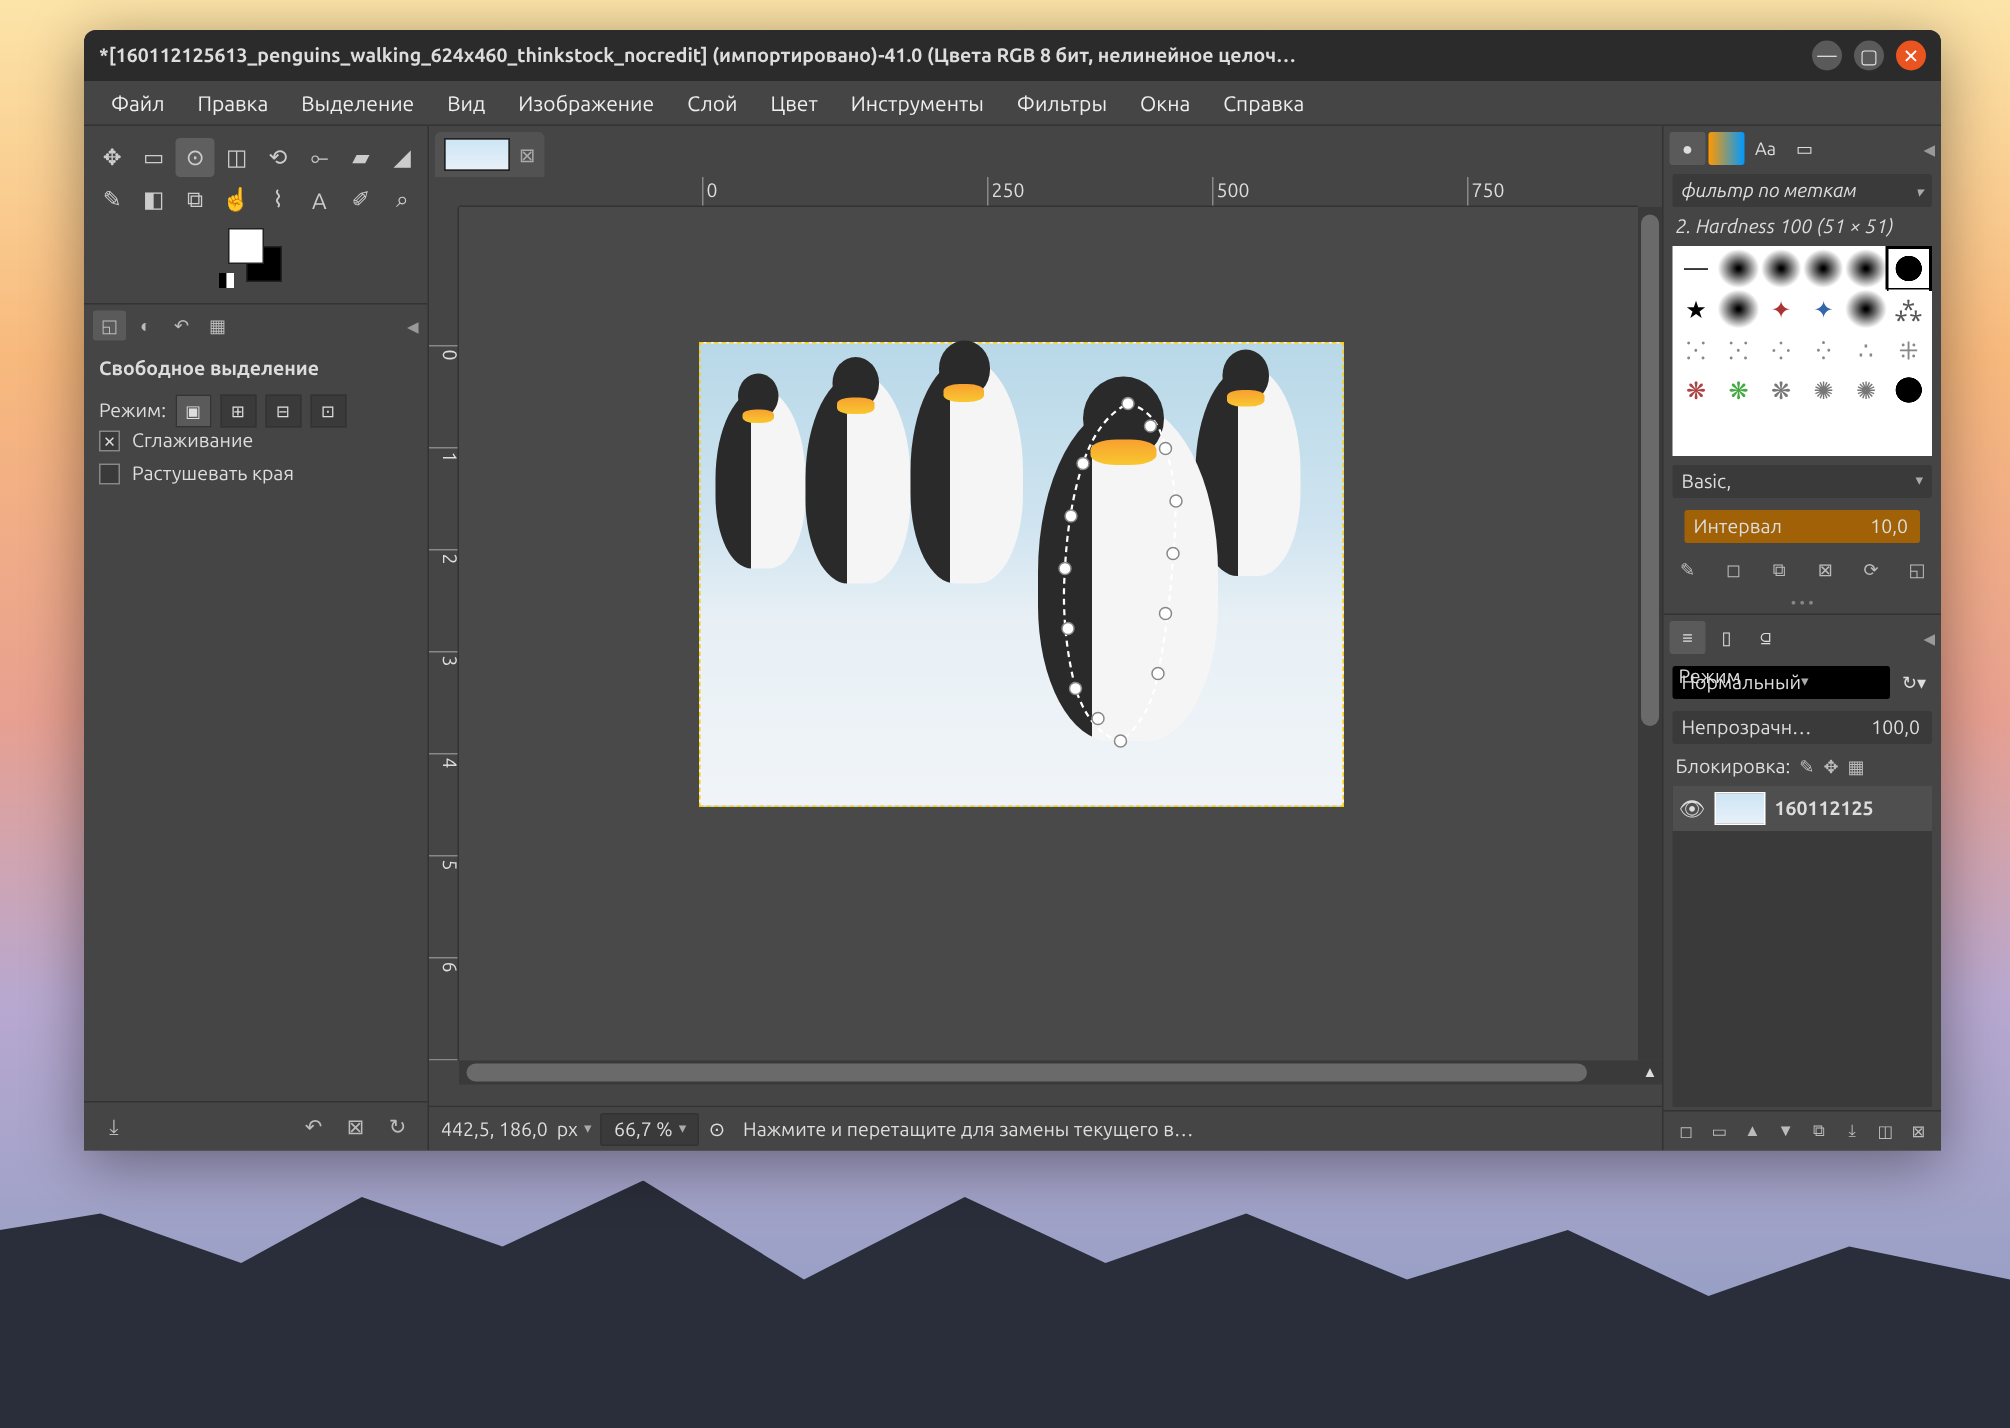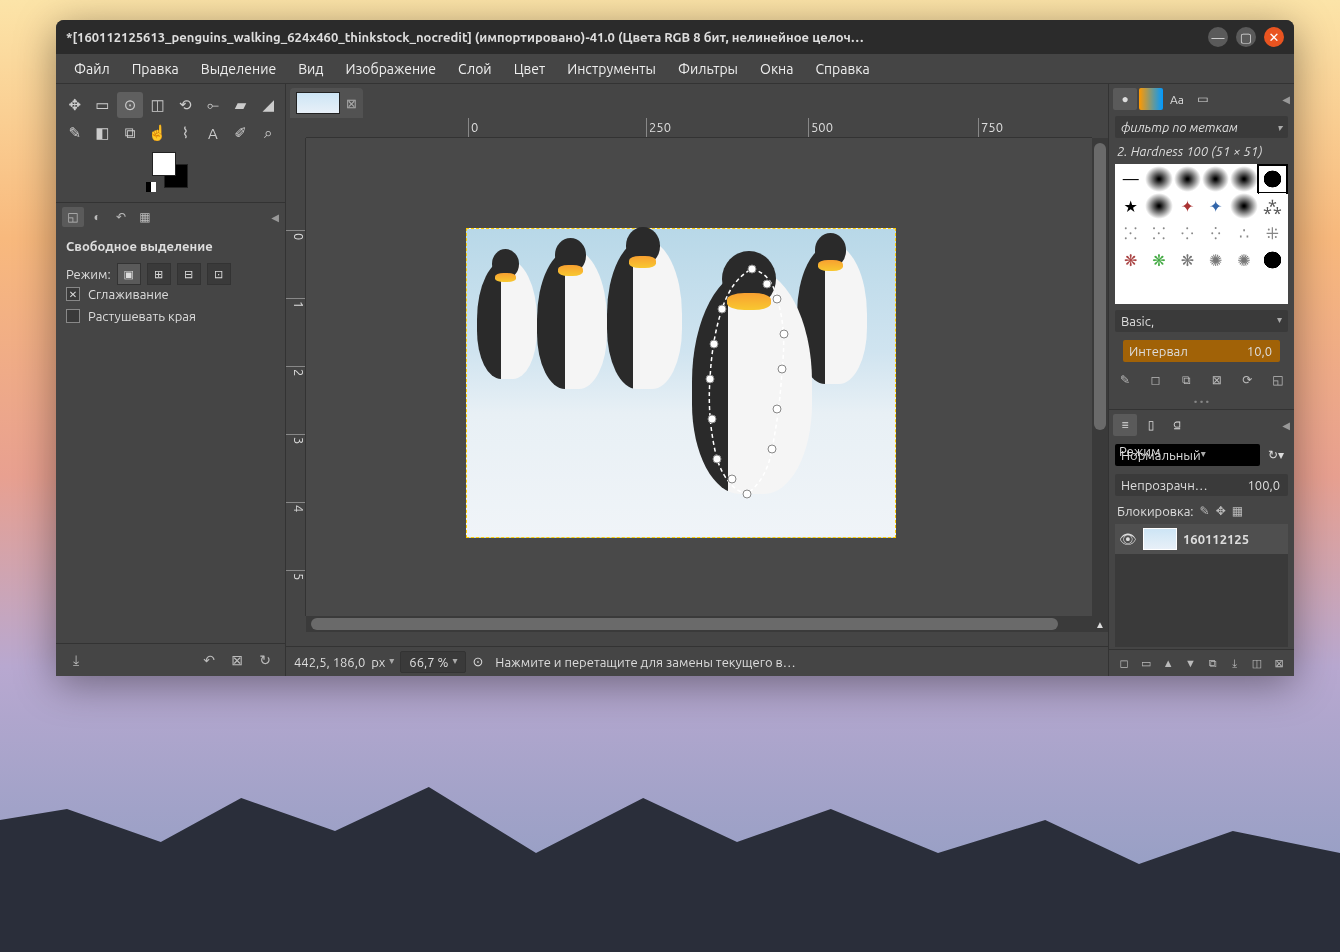--- a/index.html
+++ b/index.html
@@ -1,18 +1,18 @@
 <!DOCTYPE html>
 <html><head>
 <meta charset="utf-8">
 <style>
 *{box-sizing:border-box;margin:0;padding:0;font-family:Ubuntu,Cantarell,sans-serif;font-size:13px;color:#ddd;user-select:none}
 body{width:1340px;height:952px;background:linear-gradient(180deg,#fce4a8 0%,#f8b97d 25%,#e8a090 50%,#b8a8d0 70%,#8a9cc0 100%);position:relative;overflow:hidden}
 .mountains{position:absolute;bottom:0;left:0;right:0;height:220px;background:#2a2e3a;clip-path:polygon(0 100%,0 40%,5% 35%,12% 50%,18% 30%,25% 45%,32% 25%,40% 55%,48% 30%,55% 50%,62% 35%,70% 55%,78% 40%,85% 60%,92% 45%,100% 55%,100% 100%)}
-.window{position:absolute;left:56px;top:20px;width:1238px;height:656px;background:#454545;border-radius:8px 8px 0 0;box-shadow:0 8px 40px rgba(0,0,0,.4);display:flex;flex-direction:column;overflow:hidden}
+.window{position:absolute;left:56px;top:20px;width:1238px;height:747px;background:#454545;border-radius:8px 8px 0 0;box-shadow:0 8px 40px rgba(0,0,0,.4);display:flex;flex-direction:column;overflow:hidden}
 .titlebar{height:34px;background:#2b2b2b;display:flex;align-items:center;padding:0 10px;gap:8px}
 .title{flex:1;font-weight:bold;overflow:hidden;text-overflow:ellipsis;white-space:nowrap;color:#ddd;font-size:13px}
 .winbtn{width:20px;height:20px;border-radius:10px;display:flex;align-items:center;justify-content:center;font-size:13px;cursor:pointer}
 .winbtn.close{background:#e95420;color:#fff}
 .winbtn.min,.winbtn.max{background:#5a5a5a;color:#ddd}
 .menubar{height:30px;background:#454545;display:flex;align-items:center;padding:0 10px;gap:6px;border-bottom:1px solid #333}
 .menuitem{padding:4px 8px;cursor:pointer;font-size:14px;color:#eee}
 .body{flex:1;display:flex;background:#454545;overflow:hidden}
 .leftdock{width:230px;background:#454545;display:flex;flex-direction:column;border-right:1px solid #333}
 .toolbox{padding:8px 4px 4px 4px}
@@ -204,21 +204,21 @@
     <div class="canvas-area">
       <div class="imgtabs">
         <div class="imgtab">
           <div class="thumb"></div>
           <span class="closex">⊠</span>
         </div>
       </div>
       <div class="canvaswrap">
         <div class="hruler">
           <span class="tick" style="left:162px">0</span>
-          <span class="tick" style="left:340px">250</span>
+          <span class="tick" style="left:352px">250</span>
           <span class="tick" style="left:502px">500</span>
           <span class="tick" style="left:672px">750</span>
         </div>
         <div class="vruler">
           <span class="tick" style="top:92px">0</span>
           <span class="tick" style="top:160px">1</span>
           <span class="tick" style="top:228px">2</span>
           <span class="tick" style="top:296px">3</span>
           <span class="tick" style="top:364px">4</span>
           <span class="tick" style="top:432px">5</span>

